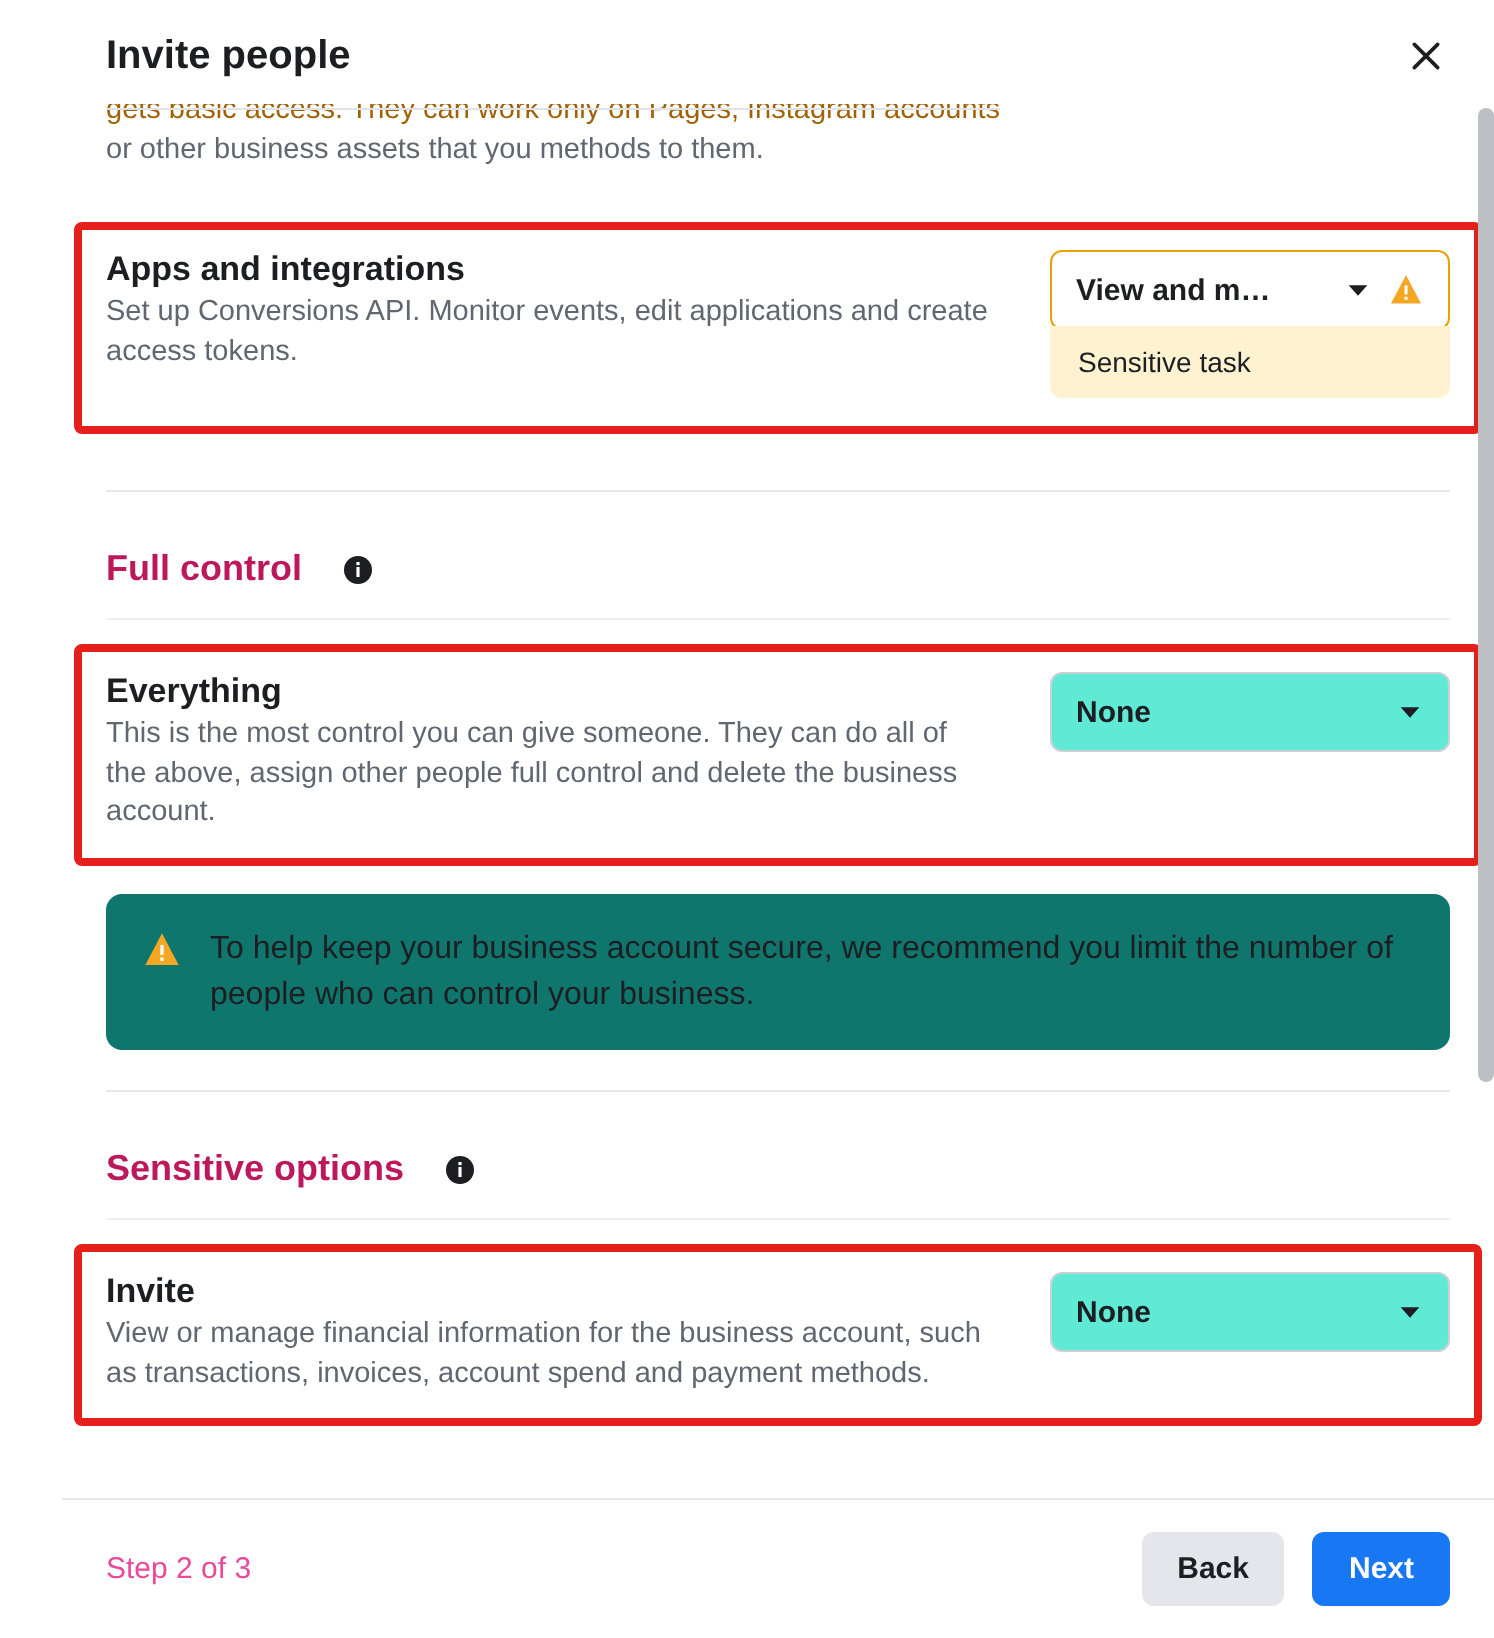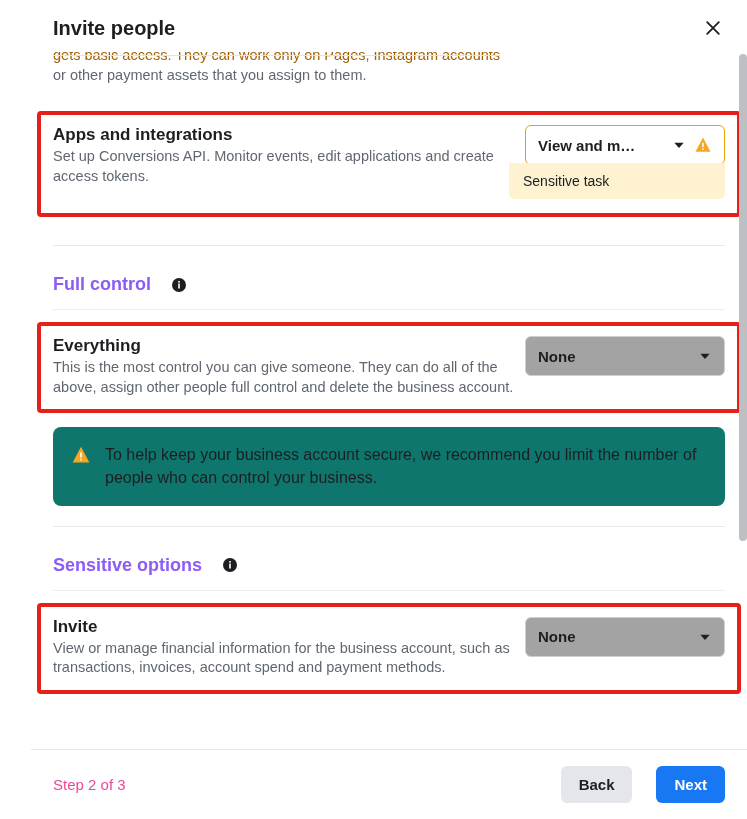--- a/index.html
+++ b/index.html
@@ -55,21 +55,21 @@
   .highlight-box {
     border: 4px solid #e5201a;
     border-radius: 4px;
     margin: 0 -16px 0 -16px;
     padding: 10px 12px 12px 12px;
     position: relative;
   }
   .perm-row {
     display: flex;
     align-items: flex-start;
-    gap: 8px;
+    gap: 28px;
   }
   .perm-text { flex: 1; }
   .perm-title {
     font-size: 17px;
     font-weight: 600;
     color: #1c1e21;
     margin-bottom: 2px;
   }
   .perm-desc {
     font-size: 14.5px;
@@ -78,21 +78,21 @@
   }
   .dropdown {
     min-width: 200px;
     height: 40px;
     border: 1px solid #ccd0d5;
     border-radius: 6px;
     display: flex;
     align-items: center;
     padding: 0 12px;
     cursor: pointer;
-    background: #a3a3a3;
+    background: #5eead4;
     gap: 8px;
   }
   .dropdown.amber {
     border: 1px solid #e9a100;
     background: #fff;
   }
   .dropdown-label {
     flex: 1;
     font-size: 15px;
     color: #1c1e21;
@@ -112,37 +112,37 @@
     flex-shrink: 0;
   }
   .sensitive-tag {
     background: #fef2d1;
     color: #1c1e21;
     font-size: 14px;
     padding: 10px 14px;
     border-bottom-left-radius: 6px;
     border-bottom-right-radius: 6px;
     margin-top: 0;
-    width: 216px;
+    width: 200px;
     margin-left: auto;
     position: relative;
     top: -2px;
   }
   .hr {
     border: none;
     border-top: 1px solid #e6e8ea;
     margin: 18px 0;
   }
   .section-heading {
     display: flex;
     align-items: center;
     gap: 20px;
     font-size: 18px;
     font-weight: 700;
-    color: #8b5cf6;
+    color: #be185d;
     margin: 28px 0 14px 0;
   }
   .info-icon {
     width: 16px;
     height: 16px;
     display: inline-flex;
   }
   .warning-banner {
     background: #0f766e;
     border-radius: 8px;
@@ -166,21 +166,21 @@
     display: flex;
     align-items: center;
     justify-content: space-between;
   }
   .step-label {
     font-size: 15px;
     color: #ec4899;
   }
   .footer-buttons {
     display: flex;
-    gap: 24px;
+    gap: 14px;
   }
   .btn {
     border: none;
     border-radius: 6px;
     padding: 10px 18px;
     font-size: 15px;
     font-weight: 600;
     cursor: pointer;
   }
   .btn-back {
@@ -226,21 +226,21 @@
       <svg viewBox="0 0 24 24">
           <path d="M5 5 L19 19 M19 5 L5 19" stroke="#1c1e21" stroke-width="2.2" stroke-linecap="round" fill="none"></path>
         </svg>
     </div>
   </div>
 
   <div class="modal-body">
 
     <div class="cut-top">
       <div style="color:#a16207; text-decoration:line-through; text-decoration-color:#e0e2e5; overflow:hidden; white-space:nowrap;">gets basic access. They can work only on Pages, Instagram accounts</div>
-      <div>or other payment assets that you assign to them.</div>
+      <div>or other business assets that you methods to them.</div>
     </div>
 
     <div class="highlight-box" style="margin-top:20px;">
       <div class="perm-row">
         <div class="perm-text">
           <div class="perm-title">Apps and integrations</div>
           <div class="perm-desc">Set up Conversions API. Monitor events, edit applications and create access tokens.</div>
         </div>
         <div style="display:flex; flex-direction:column; align-items:flex-end;">
           <div class="dropdown amber" style="width:200px;">

